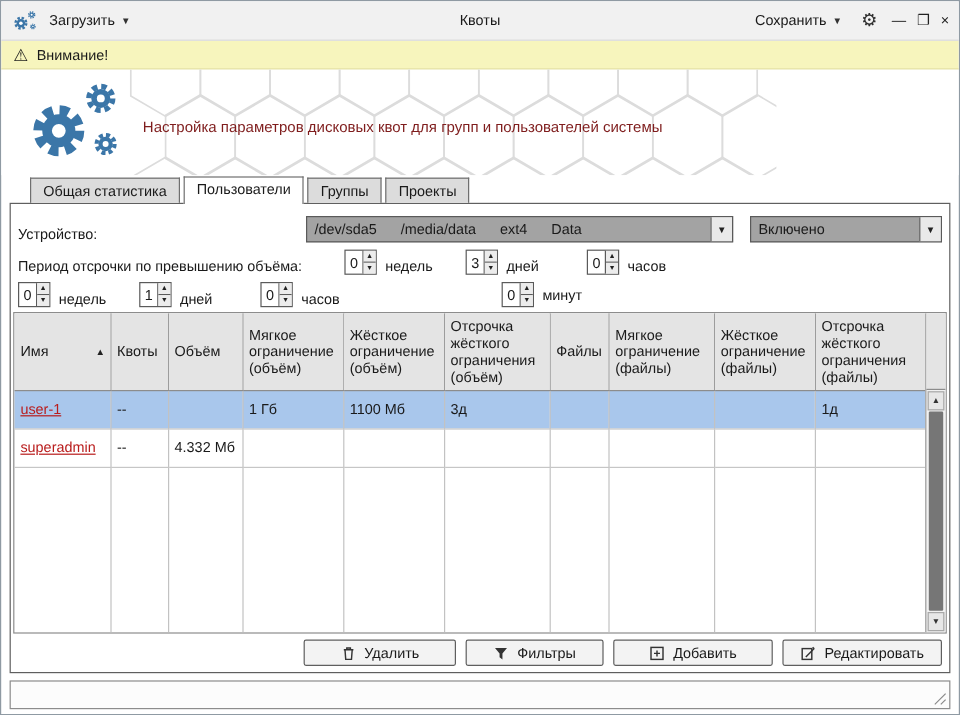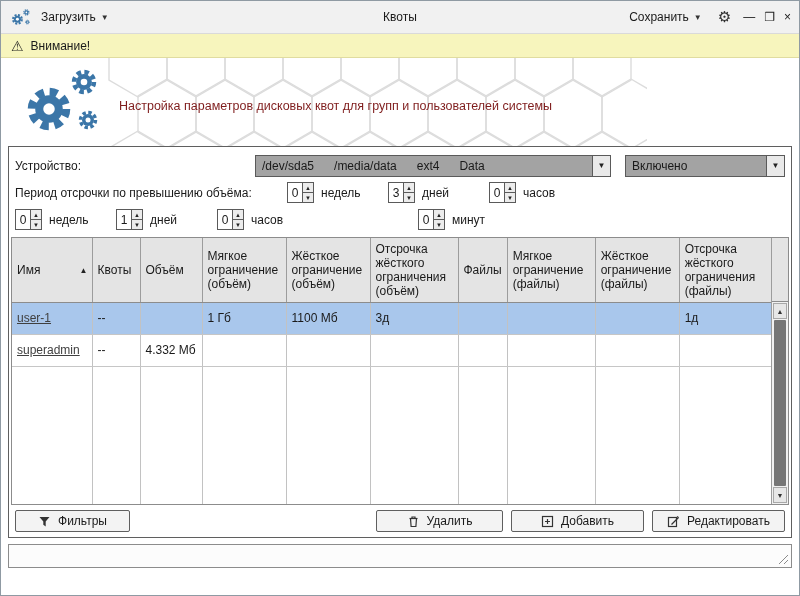--- a/index.html
+++ b/index.html
@@ -38,21 +38,21 @@
           position: relative; z-index: 2; flex: none; }
   .tab { background: #dcdcdc; border: 1px solid #6f6f6f; border-bottom: none;
          padding: 3px 10px; margin-right: 3px; cursor: default; }
   .tab.active { background: #fff; padding-bottom: 5px; margin-bottom: -1px; }
 
   
   .panel { margin: 0 7px; border: 1px solid #5f5f5f; height: 392px; background: #fff;
            display: flex; flex-direction: column; position: relative; flex: none; z-index: 1; }
 
   .controls { padding: 5px 6px 2px; position: relative; flex: none; }
-  .ctl-row { display: flex; align-items: center; height: 27px; }
+  .ctl-row { display: flex; align-items: flex-end; height: 27px; }
   .lbl-device { width: 240px; }
   .lbl-grace { width: 272px; }
 
   .combo { border: 1px solid #5a5a5a; background: #a3a3a3; height: 22px; display: flex; align-items: stretch; }
   .combo-val { flex: 1; display: flex; align-items: center; padding: 0 6px; white-space: pre; overflow: hidden; }
   .combo-arrow { width: 18px; border-left: 1px solid #5a5a5a; background: #e9e9e9;
                  display: flex; align-items: center; justify-content: center; font-size: 8px; color: #222; }
   .device-combo { width: 356px; }
   .state-combo { width: 160px; margin-left: auto; }
   .state-list { position: absolute; top: 29px; right: 6px; width: 160px; background: #fff;
@@ -73,21 +73,21 @@
   table { border-collapse: collapse; table-layout: fixed; flex: 1 1 auto; height: 100%; font-size: 12px; }
   th { background: #e4e4e4; border-right: 1px solid #9c9c9c; border-bottom: 1px solid #8c8c8c;
        font-weight: normal; text-align: left; vertical-align: middle; padding: 3px 5px;
        height: 64px; position: relative; }
   th:last-child, td:last-child { border-right: none; }
   td { border-right: 1px solid #c2c2c2; padding: 3px 5px; vertical-align: middle; }
   tr.data-row { height: 32px; }
   tr.data-row td { border-bottom: 1px solid #c6c6c6; }
   tr.selected { background: #a9c7ec; }
   tr.filler td { border-bottom: none; }
-  a.user-link { color: #404040; text-decoration: underline; cursor: pointer; }
+  a.user-link { color: #b91c1c; text-decoration: underline; cursor: pointer; }
   .sort { position: absolute; right: 4px; top: 50%; transform: translateY(-50%); font-size: 8px; color: #222; }
 
   .vscroll { width: 17px; flex: none; display: flex; flex-direction: column; background: #f1f1f1;
              border-left: 1px solid #9c9c9c; }
   .vs-header-gap { height: 64px; background: #e4e4e4; border-bottom: 1px solid #8c8c8c; flex: none; }
   .vs-btn { height: 16px; margin: 1px; background: #e7e7e7; border: 1px solid #a8a8a8;
             display: flex; align-items: center; justify-content: center; font-size: 7px; color: #333; flex: none; }
   .vs-thumb { flex: 1; background: #767676; margin: 0 2px; border-radius: 1px; }
 
   
@@ -182,20 +182,26 @@
         <use href="#hexshape" x="464" y="72"></use>
     </svg>
     <svg class="logo" width="92" height="82" viewBox="0 0 92 82">
       <use href="#gear-shape" transform="translate(32,48) scale(1.15)"></use>
       <use href="#gear-shape" transform="translate(67,21) scale(0.66)"></use>
       <use href="#gear-shape" transform="translate(71,59) scale(0.5)"></use>
     </svg>
     <div class="banner-text">Настройка параметров дисковых квот для групп и пользователей системы</div>
   </div>
 
+  <div class="tabs">
+    <div class="tab">Общая статистика</div>
+    <div class="tab active">Пользователи</div>
+    <div class="tab">Группы</div>
+    <div class="tab">Проекты</div>
+  </div>
 
   <div class="panel">
 
     <div class="controls">
 
       <div class="ctl-row">
         <span class="lbl-device">Устройство:</span>
         <div class="combo device-combo">
           <span class="combo-val">/dev/sda5      /media/data      ext4      Data</span>
           <span class="combo-arrow">▼</span>
@@ -346,36 +352,36 @@
 
       <div class="vscroll">
         <div class="vs-header-gap"></div>
         <div class="vs-btn">▲</div>
         <div class="vs-thumb"></div>
         <div class="vs-btn">▼</div>
       </div>
     </div>
 
     <div class="actions">
-      <div class="btn btn-filters">
-        <svg width="13" height="13">
-          <path d="M1.5 2h10l-3.8 4.6v4.9l-2.4-1.7V6.6z" fill="#333"></path>
-        </svg>
-        <span>Фильтры</span>
-      </div>
       <div class="btn btn-delete">
         <svg width="13" height="13">
           <g stroke="#333" fill="none" stroke-width="1.2">
             <path d="M2.5 3.5h8"></path>
               <path d="M5 3.5V2h3v1.5"></path>
               <path d="M3.5 3.5l.6 8h4.8l.6-8"></path>
           </g>
         </svg>
         <span>Удалить</span>
       </div>
+      <div class="btn btn-filters">
+        <svg width="13" height="13">
+          <path d="M1.5 2h10l-3.8 4.6v4.9l-2.4-1.7V6.6z" fill="#333"></path>
+        </svg>
+        <span>Фильтры</span>
+      </div>
       <div class="btn btn-add">
         <svg width="13" height="13">
           <g stroke="#333" fill="none" stroke-width="1.2">
             <rect x="1.5" y="1.5" width="10" height="10"></rect>
               <path d="M6.5 4v5M4 6.5h5"></path>
           </g>
         </svg>
         <span>Добавить</span>
       </div>
       <div class="btn btn-edit">

